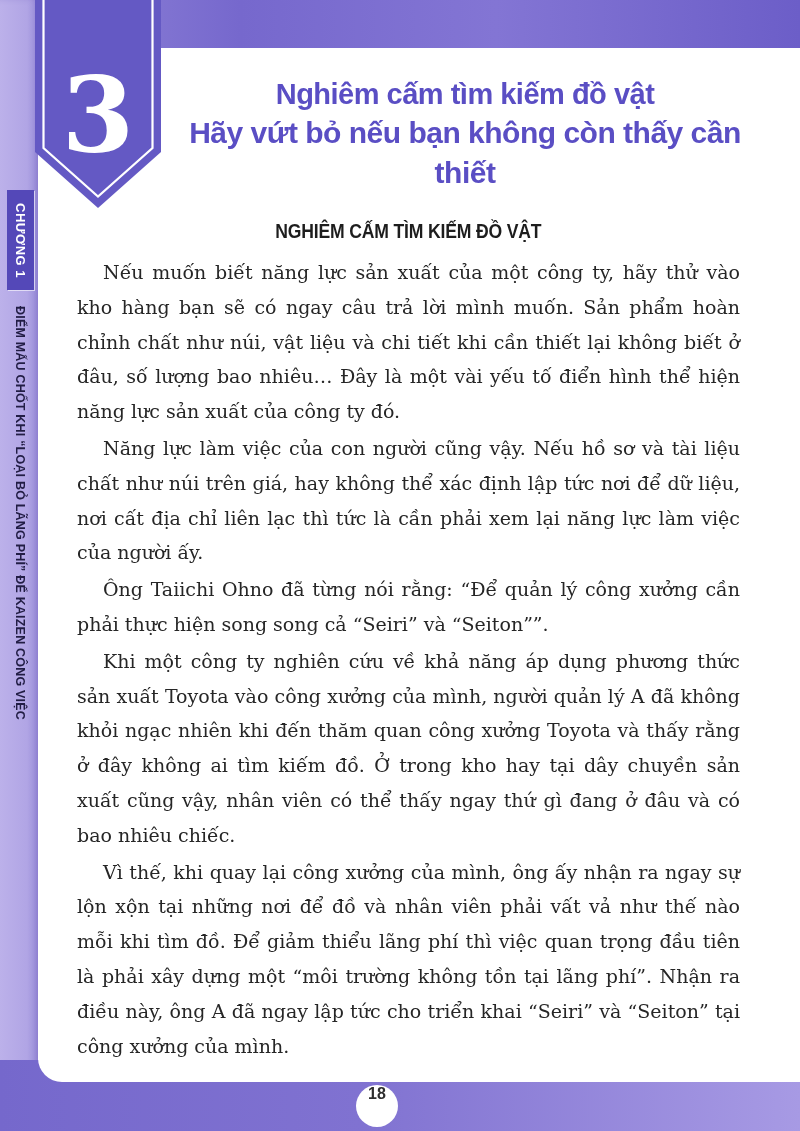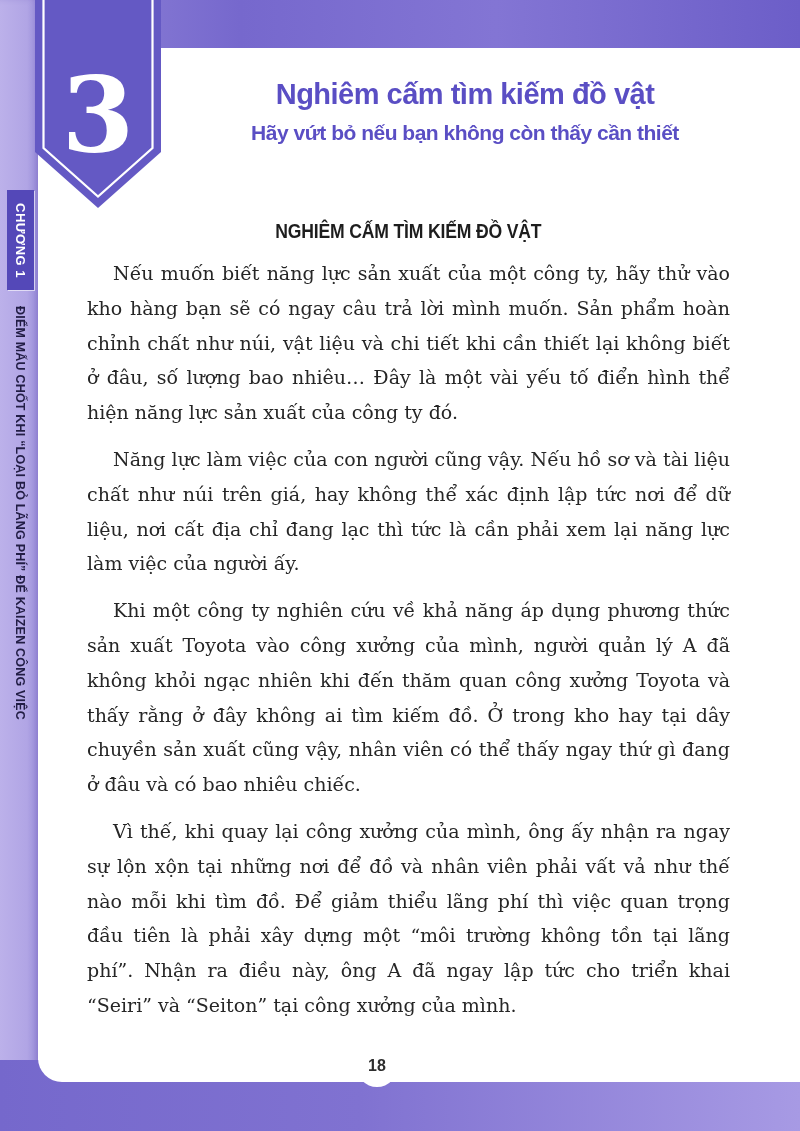--- a/index.html
+++ b/index.html
@@ -39,21 +39,21 @@
   }
   
   .ribbon{position:absolute;left:35px;top:0;width:126px;height:210px;z-index:6;}
   
   .title-block{
     position:absolute;left:165px;top:76px;width:600px;z-index:6;
     text-align:center;color:#5a4ec4;
     font-family:"Liberation Sans", sans-serif;font-weight:bold;
   }
   .title-line1{font-size:29px;line-height:37px;letter-spacing:-.5px;}
-  .title-line2{font-size:21px;line-height:40px;letter-spacing:-.5px;}
+  .title-line2{font-size:30px;line-height:40px;letter-spacing:-.5px;}
   
   .chapter-box{
     position:absolute;left:7px;top:190px;width:27px;height:100px;z-index:6;
     background:#5448b8;display:flex;align-items:center;justify-content:center;
     box-shadow:1px 1px 0 rgba(255,255,255,.6);
   }
   .chapter-box span{
     writing-mode:vertical-rl;text-orientation:mixed;white-space:nowrap;
     color:#ffffff;font-family:"Liberation Sans", sans-serif;font-weight:bold;
     font-size:13px;letter-spacing:.5px;
@@ -72,28 +72,28 @@
     position:absolute;left:75px;top:218px;width:667px;z-index:6;
     color:#262626;
   }
   .sec-heading{
     text-align:center;margin:0 0 11px 0;
     font-family:"Liberation Sans", sans-serif;font-weight:bold;
     font-size:20px;line-height:26px;color:#1d1d1d;
   }
   .sec-heading .squeeze{display:inline-block;transform:scaleX(.88);transform-origin:center;white-space:nowrap;letter-spacing:-.2px;}
   .content p{
-    margin:12px;text-indent:26px;text-align:justify;
+    margin:2px;text-indent:26px;text-align:justify;
     font-size:19px;line-height:34.8px;
   }
   
   .page-num{
-    position:absolute;left:356px;top:1045px;width:42px;height:42px;z-index:7;
+    position:absolute;left:356px;top:1085px;width:42px;height:42px;z-index:7;
     background:#ffffff;border-radius:50%;
-    display:flex;align-items:center;justify-content:center;
+    display:flex;align-items:flex-start;justify-content:center;
     font-family:"Liberation Sans", sans-serif;font-weight:bold;
     font-size:16px;color:#2e2e2e;
   }
 </style>
 </head>
 <body>
 
 <div class="border-top plate">
     <div class="tex"></div>
   </div>
@@ -124,21 +124,22 @@
 </div>
 <div class="sidebar-title">
   <span>ĐIỂM MẤU CHỐT KHI “LOẠI BỎ LÃNG PHÍ” ĐỂ KAIZEN CÔNG VIỆC</span>
 </div>
 
 <div class="content">
   <h2 class="sec-heading">
     <span class="squeeze">NGHIÊM CẤM TÌM KIẾM ĐỒ VẬT</span>
   </h2>
   <p>Nếu muốn biết năng lực sản xuất của một công ty, hãy thử vào kho hàng bạn sẽ có ngay câu trả lời mình muốn. Sản phẩm hoàn chỉnh chất như núi, vật liệu và chi tiết khi cần thiết lại không biết ở đâu, số lượng bao nhiêu… Đây là một vài yếu tố điển hình thể hiện năng lực sản xuất của công ty đó.</p>
-  <p>Năng lực làm việc của con người cũng vậy. Nếu hồ sơ và tài liệu chất như núi trên giá, hay không thể xác định lập tức nơi để dữ liệu, nơi cất địa chỉ đang lạc thì tức là cần phải xem lại năng lực làm việc của người ấy.</p>
+  <p>Năng lực làm việc của con người cũng vậy. Nếu hồ sơ và tài liệu chất như núi trên giá, hay không thể xác định lập tức nơi để dữ liệu, nơi cất địa chỉ liên lạc thì tức là cần phải xem lại năng lực làm việc của người ấy.</p>
+  <p>Ông Taiichi Ohno đã từng nói rằng: “Để quản lý công xưởng cần phải thực hiện song song cả “Seiri” và “Seiton””.</p>
   <p>Khi một công ty nghiên cứu về khả năng áp dụng phương thức sản xuất Toyota vào công xưởng của mình, người quản lý A đã không khỏi ngạc nhiên khi đến thăm quan công xưởng Toyota và thấy rằng ở đây không ai tìm kiếm đồ. Ở trong kho hay tại dây chuyền sản xuất cũng vậy, nhân viên có thể thấy ngay thứ gì đang ở đâu và có bao nhiêu chiếc.</p>
   <p>Vì thế, khi quay lại công xưởng của mình, ông ấy nhận ra ngay sự lộn xộn tại những nơi để đồ và nhân viên phải vất vả như thế nào mỗi khi tìm đồ. Để giảm thiểu lãng phí thì việc quan trọng đầu tiên là phải xây dựng một “môi trường không tồn tại lãng phí”. Nhận ra điều này, ông A đã ngay lập tức cho triển khai “Seiri” và “Seiton” tại công xưởng của mình.</p>
 
 </div>
 
 <div class="page-num">
   <span>18</span>
 </div>
 
 </body></html>

